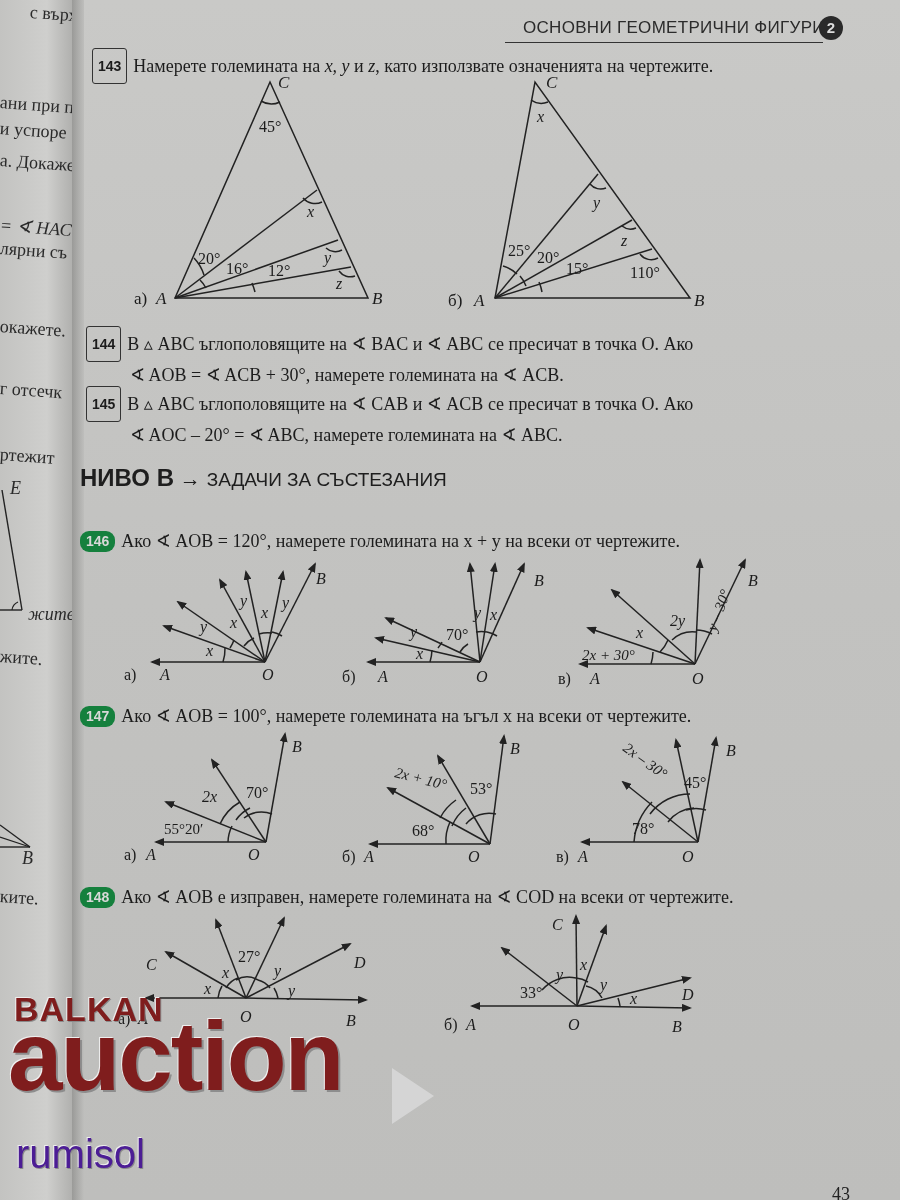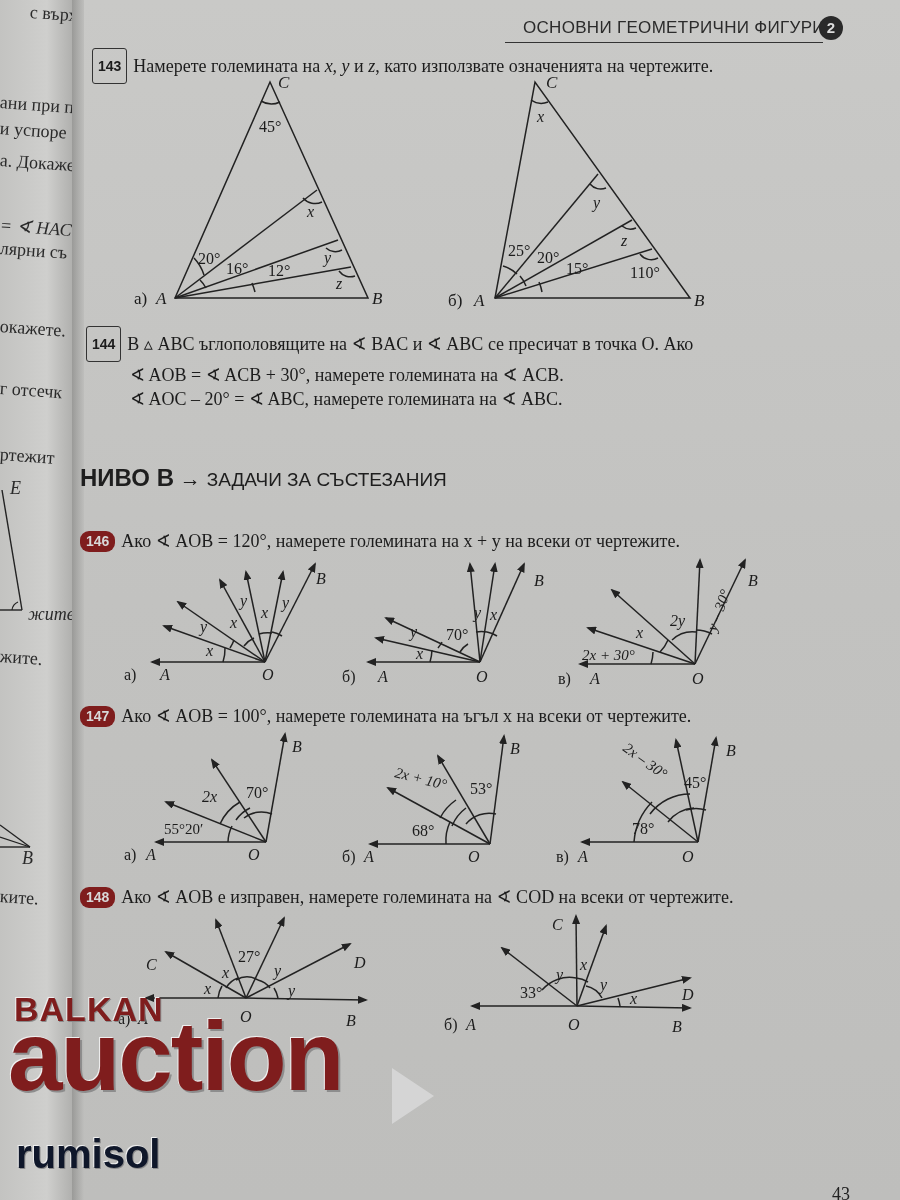--- a/index.html
+++ b/index.html
@@ -7,31 +7,31 @@
   .left-page{position:absolute;left:0;top:0;width:78px;height:1200px;background:linear-gradient(90deg,#c3c3c1 0%,#cfcfcd 60%,#a9a9a7 100%);overflow:hidden;}
   .left-page .frag{position:absolute;white-space:nowrap;font-size:18px;color:#2a2a2a;transform:rotate(4deg);transform-origin:left center;}
   .gutter{position:absolute;left:72px;top:0;width:14px;height:1200px;background:linear-gradient(90deg,#9a9a98,#c4c4c2);}
   .page{position:absolute;left:84px;top:0;width:816px;height:1200px;background:linear-gradient(180deg,#c9c9c7 0%,#c2c2c0 50%,#bebebc 100%);}
   .header{position:absolute;left:505px;top:16px;width:340px;height:28px;}
   .header .title{position:absolute;left:18px;top:2px;font-family:"Liberation Sans",sans-serif;font-size:17px;letter-spacing:0.3px;color:#2b2b2b;}
   .header .rule{position:absolute;left:0;top:26px;width:318px;height:1px;background:#333;}
   .header .chap{position:absolute;left:314px;top:0;width:24px;height:24px;border-radius:50%;background:#2a2a2a;color:#ddd;font-family:"Liberation Sans",sans-serif;font-weight:bold;font-size:15px;text-align:center;line-height:24px;}
   .prob{position:absolute;font-size:18px;line-height:27px;}
   .num-outline{display:inline-block;border:1.6px solid #333;border-radius:3px;padding:7px 5px;font-family:"Liberation Sans",sans-serif;font-weight:bold;font-size:14px;line-height:20px;margin-right:6px;vertical-align:1px;}
-  .num-solid{display:inline-block;background:#7f1d1d;color:#d8d8d8;border-radius:9px;padding:0 6px;font-family:"Liberation Sans",sans-serif;font-weight:bold;font-size:14px;line-height:21px;margin-right:6px;vertical-align:1px;}
+  .num-solid{display:inline-block;background:#15803d;color:#d8d8d8;border-radius:9px;padding:0 6px;font-family:"Liberation Sans",sans-serif;font-weight:bold;font-size:14px;line-height:21px;margin-right:6px;vertical-align:1px;}
   .section{position:absolute;left:80px;top:464px;font-family:"Liberation Sans",sans-serif;font-size:21px;color:#1e1e1e;}
   .section b{font-size:24px;margin-top:13px;}
   .section .sub{font-size:19px;}
   svg.fig{position:absolute;overflow:visible;}
   svg text{font-family:"Liberation Serif",serif;fill:#1c1c1c;}
   .it{font-style:italic;}
   .watermark{position:absolute;left:0;top:990px;width:460px;height:200px;pointer-events:none;}
   .wm1{position:absolute;left:14px;top:0;font-family:"Liberation Sans",sans-serif;font-weight:bold;font-size:34px;color:#7f1d1d;text-shadow:1px 1px 0 #8a8a8a,-1px -1px 0 #eee;letter-spacing:1px;}
   .wm2{position:absolute;left:8px;top:10px;font-family:"Liberation Sans",sans-serif;font-weight:bold;font-size:98px;color:#7f1d1d;text-shadow:2px 2px 0 #8d8d8d,-1px -1px 0 #efefef;letter-spacing:-2px;text-align:right;}
-  .wm3{position:absolute;left:16px;top:142px;font-family:"Liberation Sans",sans-serif;font-weight:bold;font-size:40px;color:#0f172a;text-shadow:1px 1px 0 #8a8a8a,-1px -1px 0 #eee;}
+  .wm3{position:absolute;left:16px;top:142px;font-family:"Liberation Sans",sans-serif;font-weight:normal;font-size:40px;color:#4c1d95;text-shadow:1px 1px 0 #8a8a8a,-1px -1px 0 #eee;}
   .wm-play{position:absolute;left:392px;top:78px;width:0;height:0;border-top:28px solid transparent;border-bottom:28px solid transparent;border-left:42px solid #d5d5d5;}
   .pagenum{position:absolute;left:832px;top:1184px;font-size:18px;color:#222;}
 </style>
 </head>
 <body>
 
 <div class="left-page">
   <span class="frag" style="left:30px;top:2px;">с върхове</span>
   <span class="frag" style="left:0px;top:92px;">ани при п</span>
   <span class="frag" style="left:0px;top:118px;">и успоре</span>
@@ -124,20 +124,21 @@
   <text x="34" y="236" font-size="17" class="it">A</text>
   <text x="254" y="236" font-size="17" class="it">B</text>
 </svg>
 
 <div class="prob" style="left:86px;top:326px;width:770px;">
   <div><span class="num-outline">144</span><span>В ▵ ABC ъглополовящите на ∢ BAC и ∢ ABC се пресичат в точка O. Ако</span></div>
   <div style="padding-left:44px;">∢ AOB = ∢ ACB + 30°, намерете големината на ∢ ACB.</div>
 </div>
 
 <div class="prob" style="left:86px;top:386px;width:770px;">
+  <div><span class="num-outline">145</span><span>В ▵ ABC ъглополовящите на ∢ CAB и ∢ ACB се пресичат в точка O. Ако</span></div>
   <div style="padding-left:44px;">∢ AOC – 20° = ∢ ABC, намерете големината на ∢ ABC.</div>
 </div>
 
 <div class="section">
   <b>НИВО В</b>
   <span>→</span>
   <span class="sub">ЗАДАЧИ ЗА СЪСТЕЗАНИЯ</span>
 </div>
 
 <div class="prob" style="left:80px;top:528px;">

